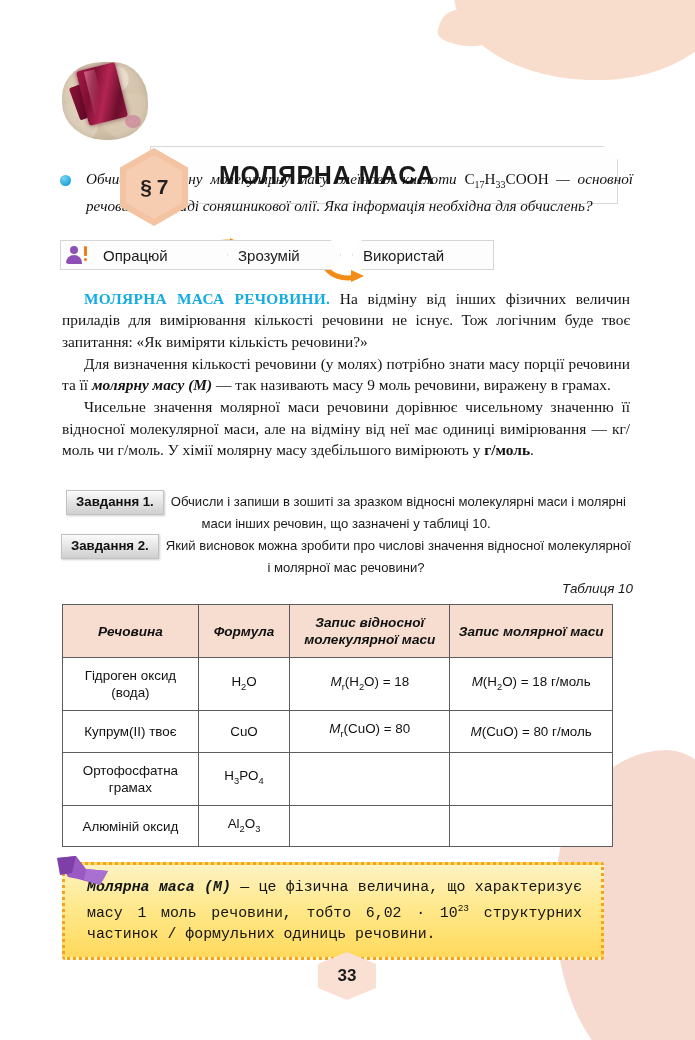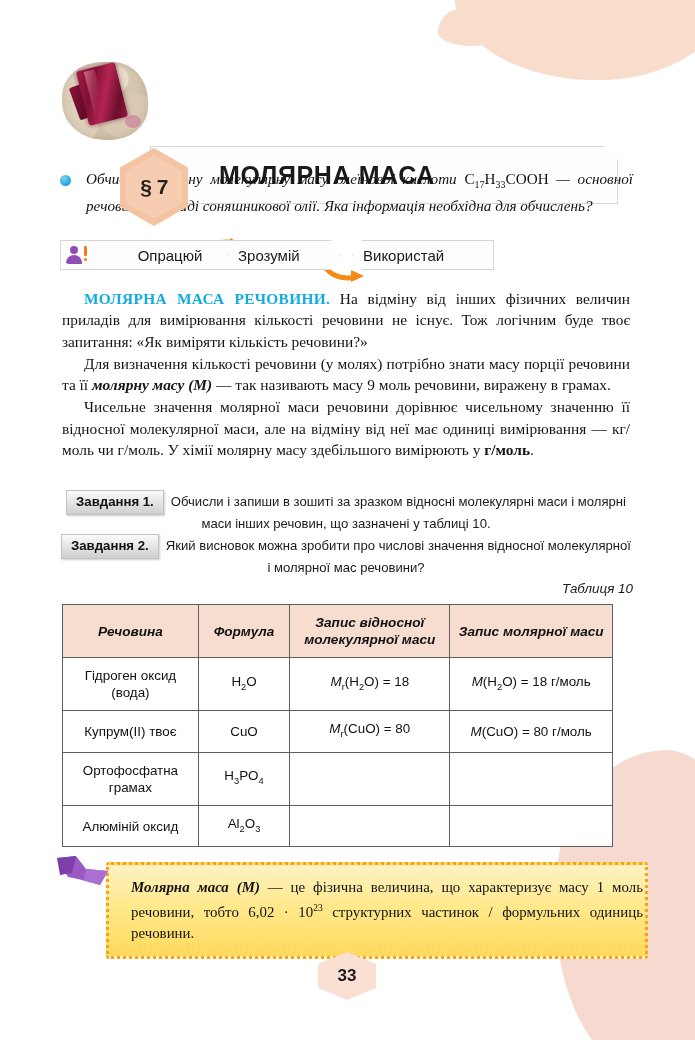--- a/index.html
+++ b/index.html
@@ -210,21 +210,20 @@
     align-items: center;
     font-family: "Liberation Sans", sans-serif;
     font-size: 15px;
     color: #1a1a1a;
   }
   .tab span { padding: 0 10px; }
   .tab-1 {
     left: 0; width: 154px;
     padding-left: 32px;
     clip-path: polygon(0 0, calc(100% - 10px) 0, 100% 50%, calc(100% - 10px) 100%, 0 100%);
-    justify-content: center;
   }
   .tab-2 {
     left: 167px; width: 112px;
     clip-path: polygon(10px 0, calc(100% - 10px) 0, 100% 50%, calc(100% - 10px) 100%, 10px 100%, 0 50%);
   }
   .tab-3 {
     left: 292px; width: 140px;
     clip-path: polygon(10px 0, 100% 0, 100% 100%, 10px 100%, 0 50%);
   }
   .tab-icon {
@@ -363,30 +362,29 @@
   .fm { font-size: 13.6px; white-space: nowrap; }
   .fm sub { font-size: 9.3px; }
   .mi { font-style: italic; }
 
   
   .defbox {
     position: absolute;
     left: 62px; top: 862px;
     width: 542px;
     box-sizing: border-box;
-    padding: 12px 2px 12px 22px;
+    padding: 12px 19px 12px 22px;
     background: linear-gradient(180deg, #fdf2c2 0%, #ffe98d 45%, #ffd95c 100%);
     border: 3px dotted #f5a21e;
     border-radius: 3px;
-    font-family: Liberation Serif, serif;
+    font-family: Liberation Mono, monospace;
     font-size: 14.9px;
     line-height: 21px;
     color: #141414;
     text-align: justify;
-    margin-left: 44px;
   }
   .defbox .term { font-style: italic; font-weight: 700; }
   .defbox sup { font-size: 9.5px; }
   .ribbon {
     position: absolute;
     left: 56px; top: 855px;
     width: 56px; height: 36px;
     z-index: 5;
   }
 

